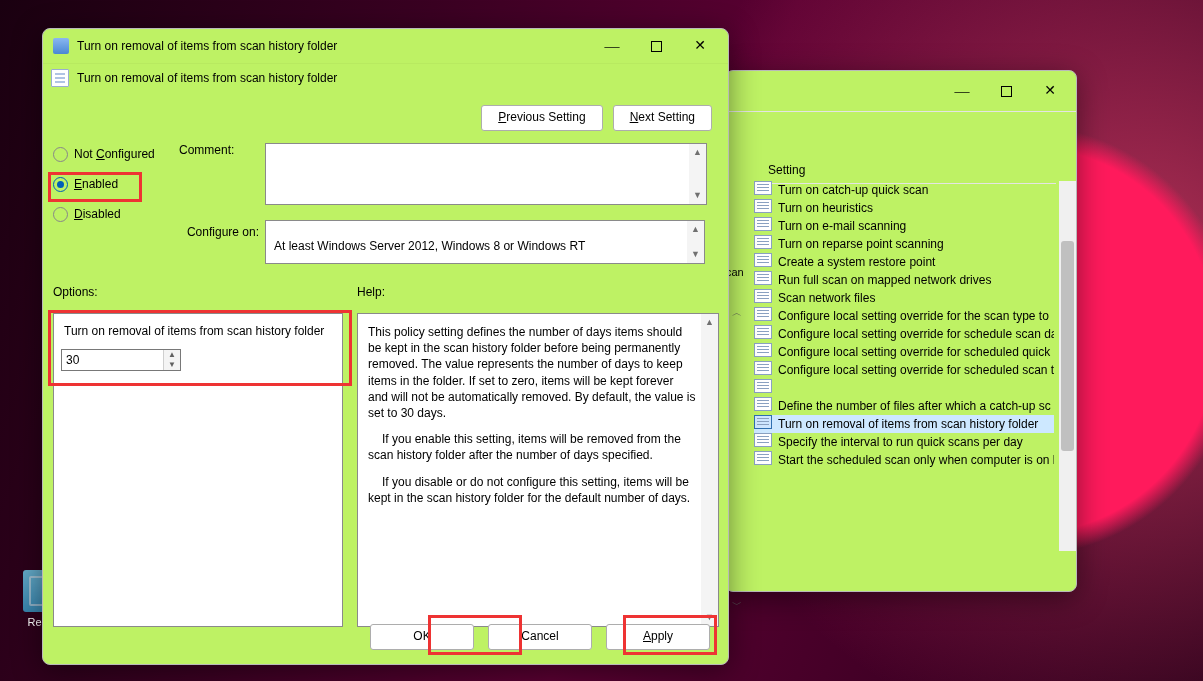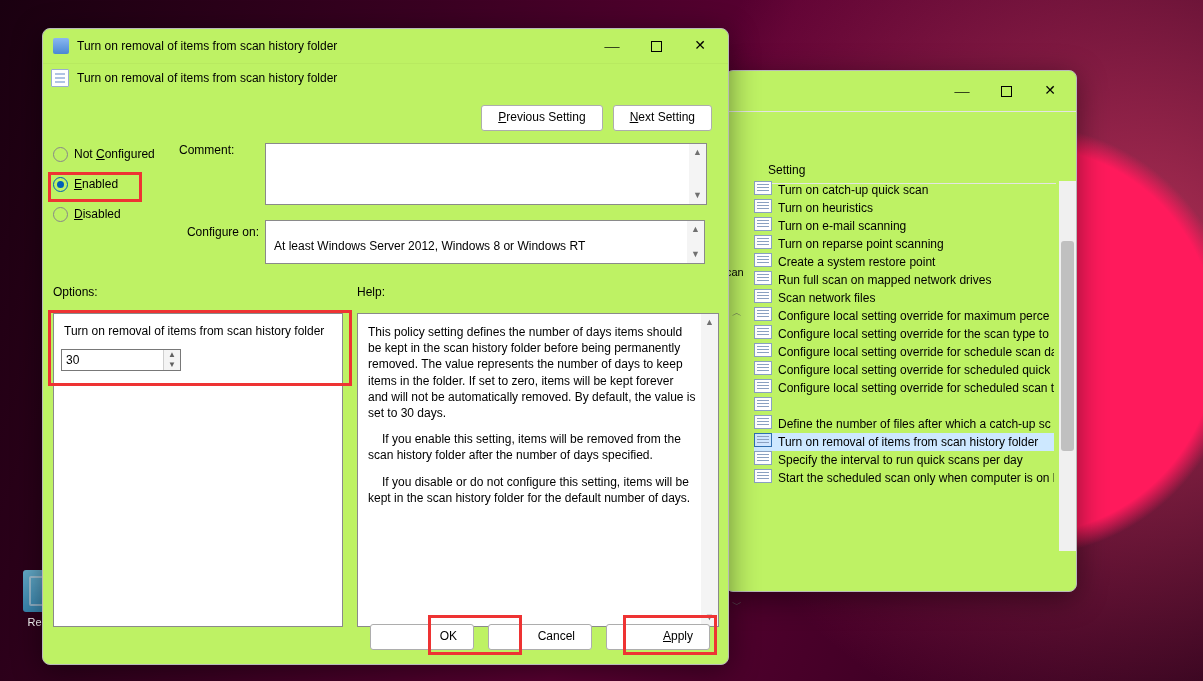--- a/index.html
+++ b/index.html
@@ -68,21 +68,21 @@
   
   .pane.options{left:2px;top:248px;width:290px;height:314px;padding:10px;box-sizing:border-box}
   .pane.helppane{left:306px;top:248px;width:362px;height:314px;padding:10px 22px 10px 10px;box-sizing:border-box;line-height:1.35}
   .spin{position:absolute;left:10px;top:284px;width:120px;height:22px}
   .spin input{width:100%;height:22px;border:1px solid #787878;padding:0 18px 0 4px;box-sizing:border-box;font:inherit}
   .spin .arrows{position:absolute;right:1px;top:1px;bottom:1px;width:16px;background:#f4f4f4;border-left:1px solid #cfcfcf}
   .spin .arrows .a{height:50%;text-align:center;line-height:10px;font-size:8px;color:#606060}
   .opt-box-hl{position:absolute;left:-3px;top:245px;width:298px;height:70px;border:3px solid #e33}
   
   .btn-row{position:absolute;left:0;right:0;bottom:6px;display:flex;justify-content:flex-end;gap:14px;padding-right:10px}
-  .btn2{min-width:70px;text-align:right}
+  .btn2{min-width:70px;text-align:center}
   .hl-ok{position:absolute;right:198px;bottom:1px;width:88px;height:34px;border:3px solid #e33}
   .hl-apply{position:absolute;right:3px;bottom:1px;width:88px;height:34px;border:3px solid #e33}
   .title-txt{font-size:12px}
   .max-icon::before{content:"";display:block;width:11px;height:11px;border:1px solid #000;box-sizing:border-box}
   .close-icon{font-size:14px;line-height:14px}
   .plain-min{color:#000;font-size:15px;line-height:14px}
 </style>
 </head>
 <body>
 
@@ -136,24 +136,20 @@
       <div class="b-item">
         <span class="b-ico"></span>
         <span>Run full scan on mapped network drives</span>
       </div>
       <div class="b-item">
         <span class="b-ico"></span>
         <span>Scan network files</span>
       </div>
       <div class="b-item">
         <span class="b-ico"></span>
-        <span>Configure local setting override for maximum perce</span>
-      </div>
-      <div class="b-item">
-        <span class="b-ico"></span>
         <span>Configure local setting override for the scan type to</span>
       </div>
       <div class="b-item">
         <span class="b-ico"></span>
         <span>Configure local setting override for schedule scan da</span>
       </div>
       <div class="b-item">
         <span class="b-ico"></span>
         <span>Configure local setting override for scheduled quick</span>
       </div>

